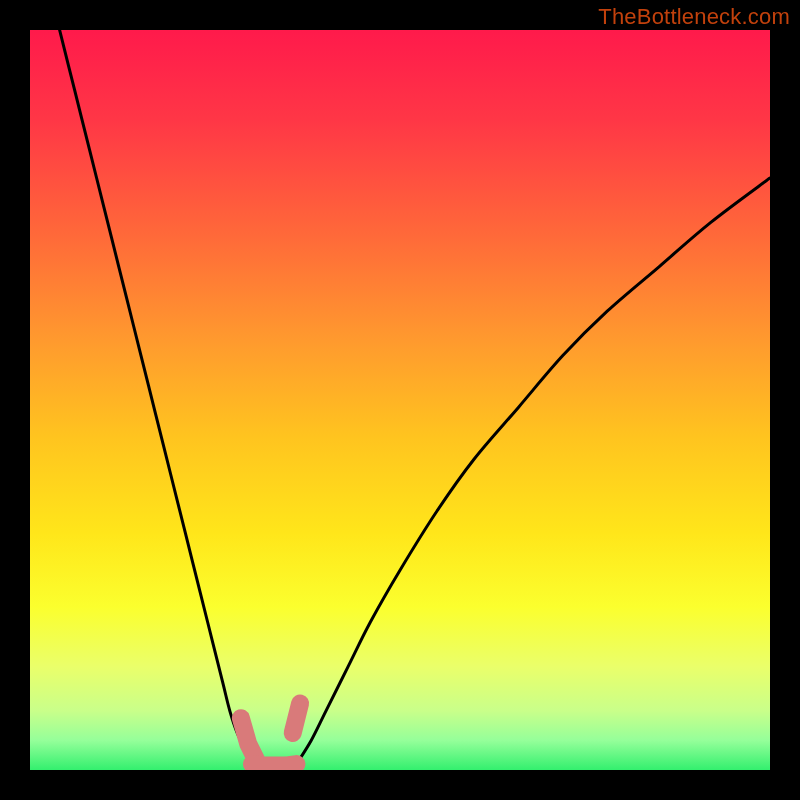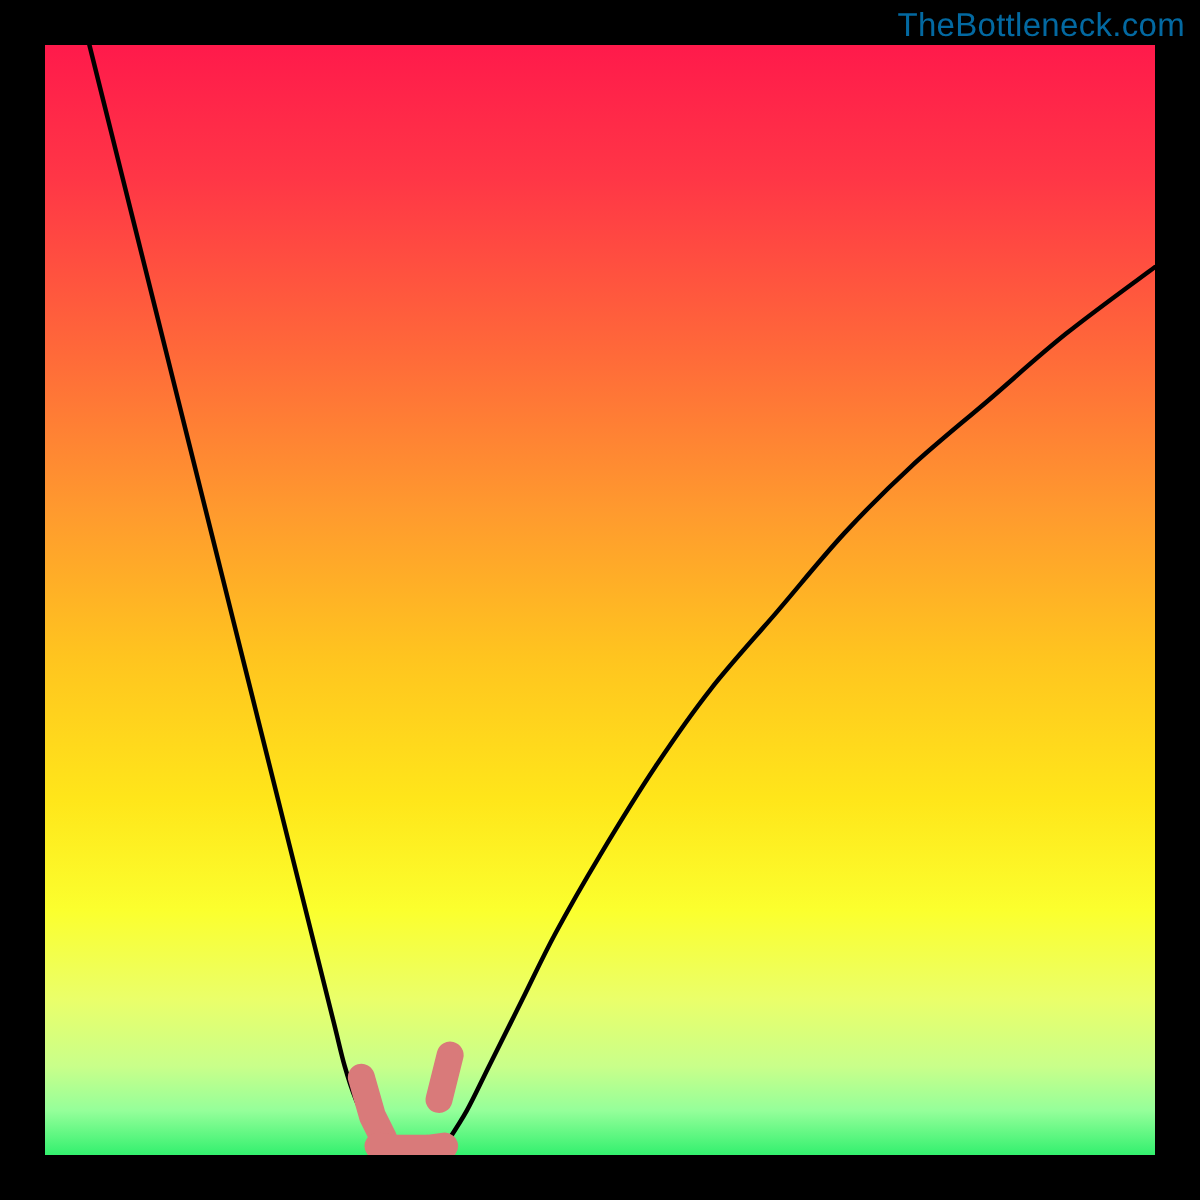--- a/index.html
+++ b/index.html
@@ -32,21 +32,21 @@
     position: absolute;
     left: 0;
     top: 0;
     width: 100%;
     height: 100%;
   }
   .watermark {
     position: absolute;
     top: 4px;
     right: 10px;
-    color: #0369a1;
+    color: #c2410c;
     font-size: 22px;
     font-weight: 500;
     letter-spacing: 0.2px;
     user-select: none;
   }
   svg.curves {
     position: absolute;
     left: 0;
     top: 0;
     width: 100%;

